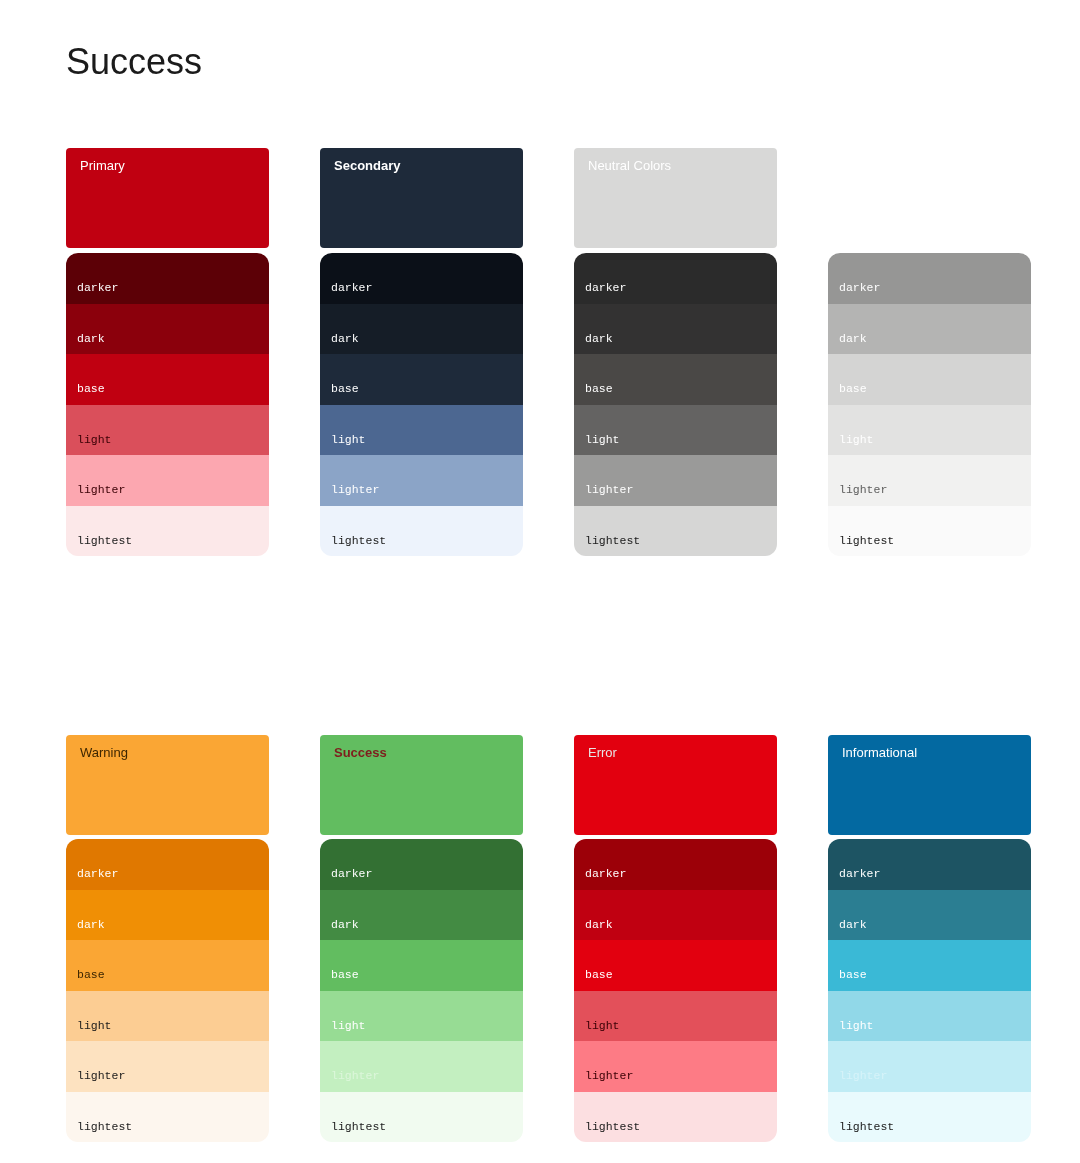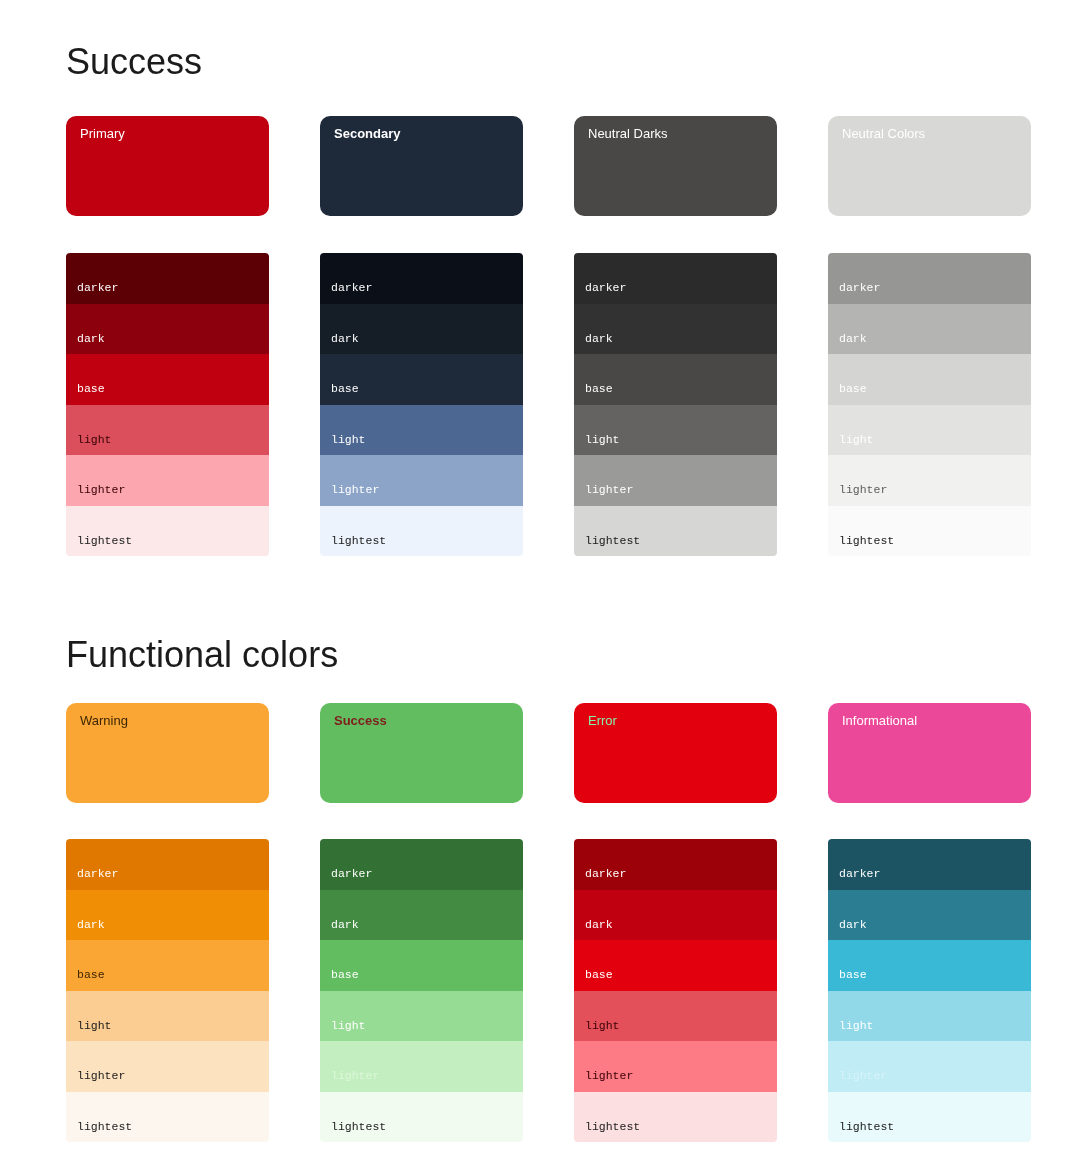--- a/index.html
+++ b/index.html
@@ -44,38 +44,39 @@
   #grid-colors-scales     { top: 253px; }
   #grid-functional-swatches { top: 703px; }
   #grid-functional-scales   { top: 839px; }
 
   .col { width: 203px; }
 
   
   .swatch-card {
     width: 203px;
     height: 100px;
-    border-radius: 10px;
+    border-radius: 4px;
     position: relative;
+    margin-top: 32px;
   }
   .swatch-label {
     position: absolute;
     left: 14px;
     top: 11px;
     font-size: 13px;
     font-weight: 400;
     font-family: "Liberation Sans", sans-serif;
     line-height: 1;
     white-space: nowrap;
   }
 
   
   .scale-card {
     width: 203px;
-    border-radius: 4px;
+    border-radius: 12px;
     overflow: hidden;
   }
   .shade-row {
     height: 50.5px;
     position: relative;
   }
   .shade-label {
     position: absolute;
     left: 11px;
     bottom: 10px;
@@ -98,25 +99,20 @@
         <div class="swatch-card" style="background: rgb(192, 0, 17);">
           <span class="swatch-label" style="color: rgb(255, 255, 255);">Primary</span>
         </div>
       </div>
       <div class="col">
         <div class="swatch-card" style="background: rgb(30, 42, 58);">
           <span class="swatch-label" style="color: rgb(255, 255, 255); font-weight: bold;">Secondary</span>
         </div>
       </div>
       <div class="col">
-        <div class="swatch-card" style="background: rgb(74, 72, 70);">
-          <span class="swatch-label" style="color: rgb(255, 255, 255);">Neutral Darks</span>
-        </div>
-      </div>
-      <div class="col">
         <div class="swatch-card" style="background: rgb(216, 216, 215);">
           <span class="swatch-label" style="color: rgb(255, 255, 255);">Neutral Colors</span>
         </div>
       </div>
     </div>
 
   <div class="grid" id="grid-colors-scales">
       <div class="col">
         <div class="scale-card">
           <div class="shade-row" style="background: rgb(92, 0, 6);">
@@ -200,40 +196,39 @@
           <div class="shade-row" style="background: rgb(241, 241, 240);">
             <span class="shade-label" style="color: rgb(94, 94, 93);">lighter</span>
           </div>
           <div class="shade-row" style="background: rgb(250, 250, 250);">
             <span class="shade-label" style="color: rgb(27, 27, 27);">lightest</span>
           </div>
         </div>
       </div>
     </div>
 
-  <h1 class="section-title" id="section-functional-title">Functional colors</h1>
 
   <div class="grid" id="grid-functional-swatches">
       <div class="col">
         <div class="swatch-card" style="background: rgb(250, 166, 52);">
           <span class="swatch-label" style="color: rgb(61, 38, 0);">Warning</span>
         </div>
       </div>
       <div class="col">
         <div class="swatch-card" style="background: rgb(98, 189, 96);">
           <span class="swatch-label" style="color: #7f1d1d; font-weight: bold;">Success</span>
         </div>
       </div>
       <div class="col">
         <div class="swatch-card" style="background: rgb(226, 0, 15);">
-          <span class="swatch-label" style="color: #86efac;">Error</span>
-        </div>
-      </div>
-      <div class="col">
-        <div class="swatch-card" style="background: #ec4899;">
+          <span class="swatch-label" style="color: #e5e5e5;">Error</span>
+        </div>
+      </div>
+      <div class="col">
+        <div class="swatch-card" style="background: #0369a1;">
           <span class="swatch-label" style="color: rgb(255, 255, 255);">Informational</span>
         </div>
       </div>
     </div>
 
   <div class="grid" id="grid-functional-scales">
       <div class="col">
         <div class="scale-card">
           <div class="shade-row" style="background: rgb(224, 120, 0);">
             <span class="shade-label" style="color: rgb(255, 255, 255);">darker</span>

